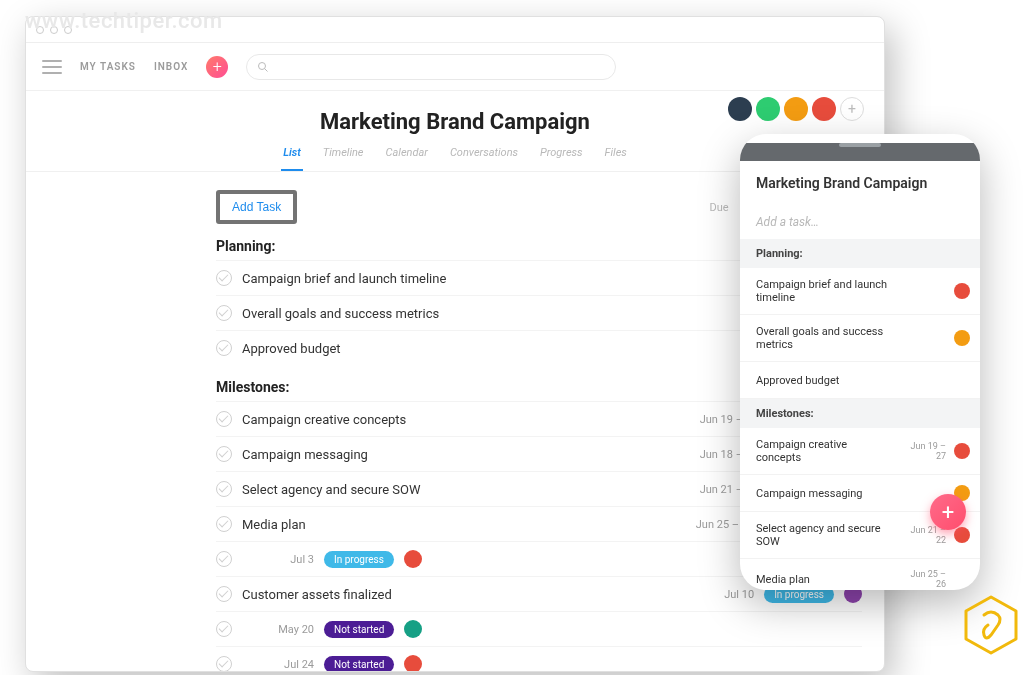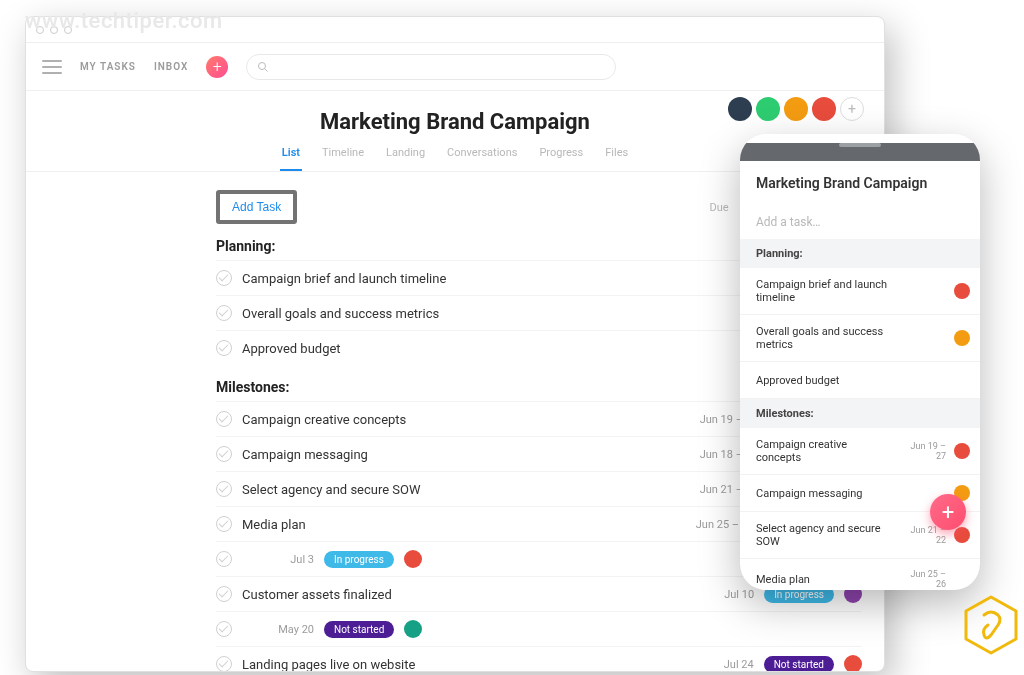--- a/index.html
+++ b/index.html
@@ -11,21 +11,21 @@
   .topbar { height: 48px; display: flex; align-items: center; padding: 0 16px; gap: 18px; border-bottom: 1px solid #f0f0f0; }
   .menu-icon { width: 20px; height: 14px; display: flex; flex-direction: column; justify-content: space-between; cursor: pointer; }
   .menu-icon div { height: 2px; background: #b0b0b0; border-radius: 1px; }
   .nav-link { font-size: 10px; letter-spacing: 1px; color: #9b9b9b; font-weight: 600; }
   .quick-add { width: 22px; height: 22px; border-radius: 50%; background: linear-gradient(135deg,#ff7b6b,#ff4d94); color: #fff; display: flex; align-items: center; justify-content: center; font-size: 16px; font-weight: 300; cursor: pointer; }
   .search-wrap { flex: 1; display: flex; justify-content: flex-start; }
   .search { width: 370px; height: 26px; border: 1px solid #e8e8e8; border-radius: 14px; display: flex; align-items: center; padding: 0 10px; color: #bbb; }
   .header { text-align: center; padding: 18px 0 0 0; }
   .project-title { font-size: 22px; font-weight: 700; color: #222; }
   .tabs { display: flex; justify-content: center; gap: 18px; margin-top: 12px; border-bottom: 1px solid #f0f0f0; }
-  .tab { font-size: 11px; color: #b8b8b8; padding: 0 2px 10px 2px; cursor: pointer; }
+  .tab { font-size: 11px; color: #b8b8b8; padding: 0 2px 10px 2px; cursor: pointer; font-style: italic; }
   .tab.active { color: #1e8ced; border-bottom: 2px solid #1e8ced; font-weight: 600; }
   .avatars { position: absolute; top: 80px; right: 20px; display: flex; gap: 4px; align-items: center; }
   .avatar { width: 24px; height: 24px; border-radius: 50%; }
   .add-member { width: 24px; height: 24px; border-radius: 50%; border: 1px solid #ddd; color: #bbb; display: flex; align-items: center; justify-content: center; font-size: 14px; cursor: pointer; }
   .content { padding: 18px 22px 0 190px; }
   .content-head { display: flex; align-items: center; margin-bottom: 10px; }
   .add-task-btn { border: 4px solid #737373; color: #1e8ced; background: #fff; padding: 6px 12px; font-size: 12px; border-radius: 3px; cursor: pointer; }
   .col-heads { margin-left: auto; display: flex; gap: 40px; align-items: center; color: #b8b8b8; font-size: 11px; padding-right: 8px; }
   .section-title { font-size: 14px; font-weight: 700; color: #222; margin: 14px 0 6px 0; }
   .task-row { display: flex; align-items: center; padding: 8px 0; border-top: 1px solid #f3f3f3; gap: 10px; }
@@ -39,21 +39,21 @@
   .b-inprogress{ background: #3fb9e8; }
   .b-notstarted{ background: #4c1d95; }
   .assignee { width: 18px; height: 18px; border-radius: 50%; flex-shrink: 0; }
   .user-icon-head { color: #c5c5c5; font-size: 14px; }
 
   
   .mobile { position: absolute; top: 134px; left: 740px; width: 240px; height: 456px; border-radius: 26px; background: #fff; box-shadow: 0 14px 40px rgba(0,0,0,0.28); overflow: hidden; }
   .speaker { width: 42px; height: 4px; background: #9aa0a4; border-radius: 3px; margin: 9px auto 0 auto; }
   .m-statusbar { height: 18px; background: #65696d; }
   .m-title { padding: 14px 16px 14px 16px; font-size: 14px; font-weight: 600; color: #333; }
-  .m-addtask { padding: 10px 16px; font-size: 12px; color: #b8b8b8; }
+  .m-addtask { padding: 10px 16px; font-size: 12px; color: #b8b8b8; font-style: italic; }
   .m-section { background: #f3f4f5; padding: 8px 16px; font-size: 11px; font-weight: 700; color: #444; }
   .m-row { display: flex; align-items: center; padding: 10px 10px 10px 16px; border-bottom: 1px solid #f2f2f2; gap: 8px; }
   .m-name { font-size: 11px; color: #333; flex: 1; }
   .m-due { font-size: 9px; color: #9b9b9b; width: 46px; text-align: right; }
   .m-av { width: 16px; height: 16px; border-radius: 50%; flex-shrink: 0; }
   .m-fab { position: absolute; right: 14px; bottom: 60px; width: 36px; height: 36px; border-radius: 50%; background: linear-gradient(135deg,#ff6b8a,#ff4d6d); color: #fff; display: flex; align-items: center; justify-content: center; font-size: 22px; box-shadow: 0 4px 10px rgba(255,77,109,0.5); cursor: pointer; }
 
   .badge-logo { position: absolute; right: 6px; bottom: 20px; width: 54px; height: 60px; }
   .hex { width: 54px; height: 60px; position: relative; }
 </style>
@@ -86,21 +86,21 @@
           </svg>
       </div>
     </div>
   </div>
 
   <div class="header">
     <div class="project-title">Marketing Brand Campaign</div>
     <div class="tabs" id="tabs">
         <div class="tab active">List</div>
         <div class="tab">Timeline</div>
-        <div class="tab">Landing</div>
+        <div class="tab">Calendar</div>
         <div class="tab">Conversations</div>
         <div class="tab">Progress</div>
         <div class="tab">Files</div>
       </div>
   </div>
 
   <div class="avatars" id="avatars">
       <div class="avatar" style="background: rgb(44, 62, 80);"></div>
       <div class="avatar" style="background: rgb(46, 204, 113);"></div>
       <div class="avatar" style="background: rgb(243, 156, 18);"></div>
@@ -188,21 +188,20 @@
           <div class="assignee" style="background: rgb(142, 68, 173);"></div>
         </div>
         <div class="task-row">
           <div class="check"></div>
           <div class="due">May 20</div>
           <div class="badge b-notstarted">Not started</div>
           <div class="assignee" style="background: rgb(22, 160, 133);"></div>
         </div>
         <div class="task-row">
           <div class="check"></div>
-          <div class="task-name">Landing pages live on website</div>
           <div class="due">Jul 24</div>
           <div class="badge b-notstarted">Not started</div>
           <div class="assignee" style="background: rgb(231, 76, 60);"></div>
         </div>
         <div class="task-row"></div>
       </div>
   </div>
 </div>
 
 <div class="mobile">

